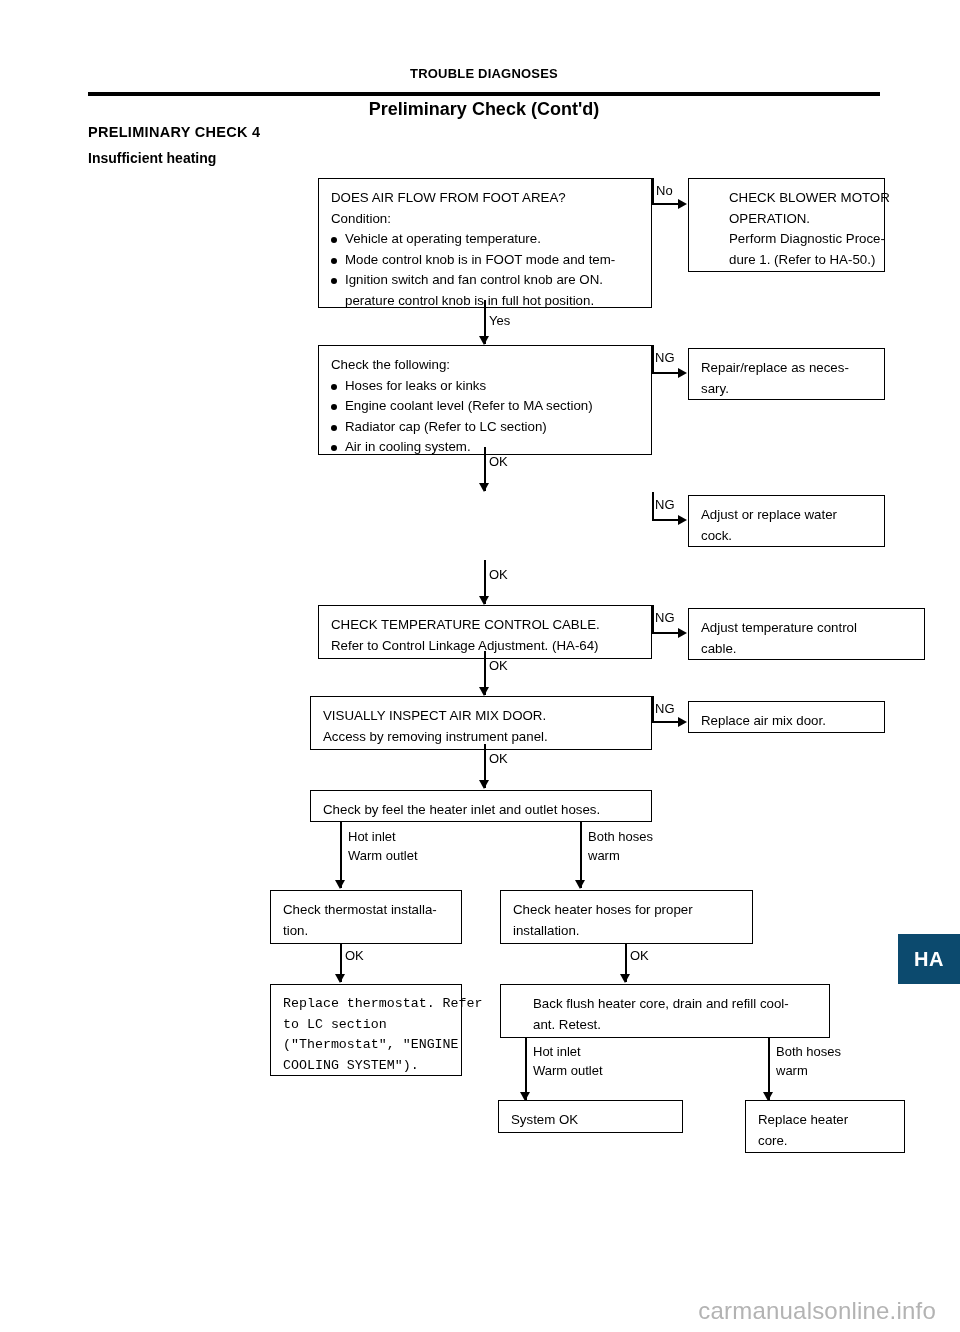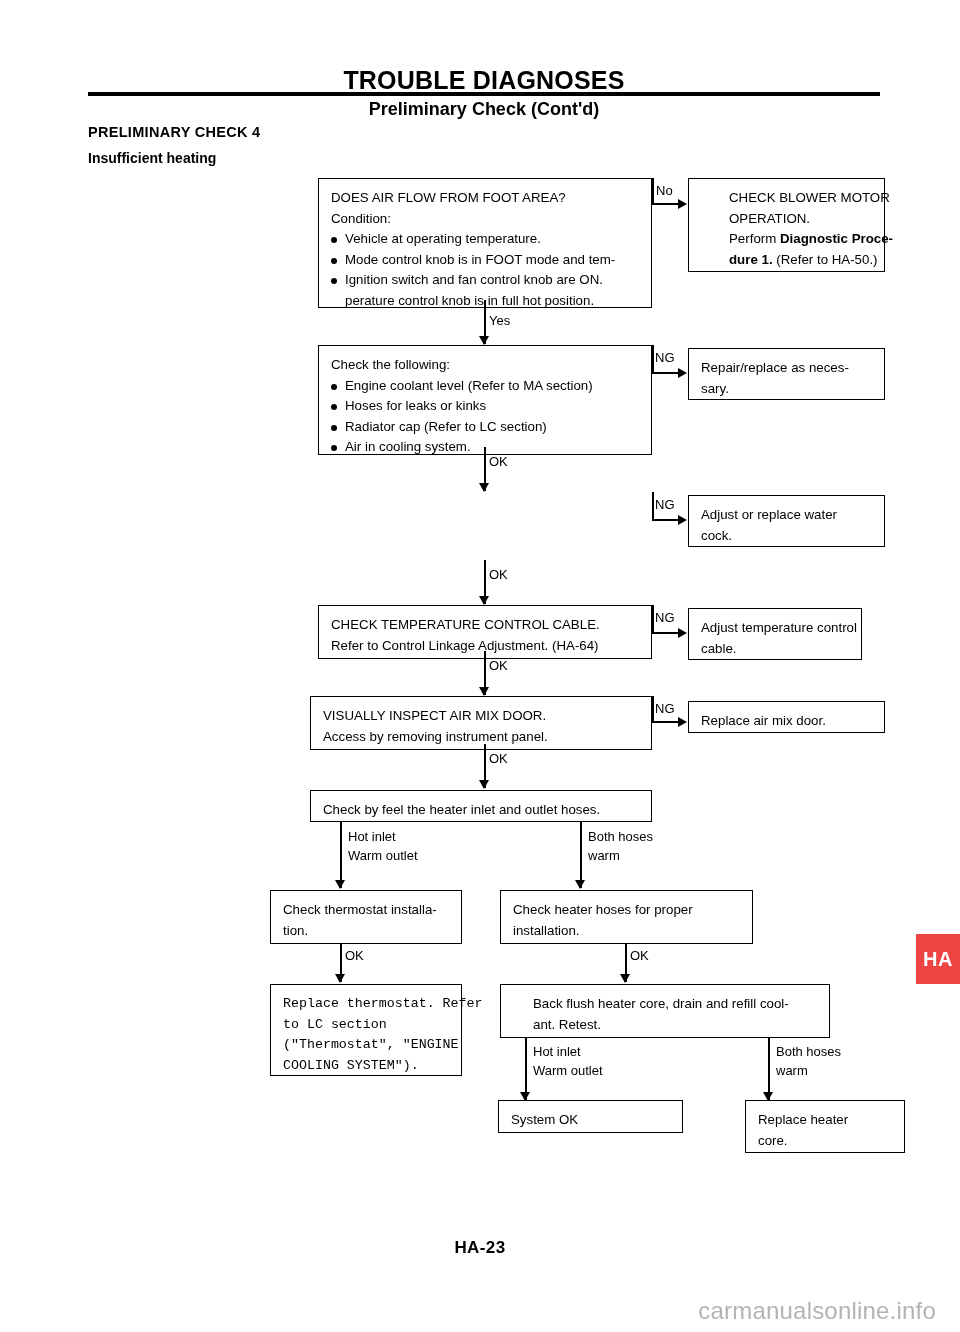--- a/index.html
+++ b/index.html
@@ -23,21 +23,21 @@
     height: 1332px;
   }
 
   
   .doc-title {
     position: absolute;
     left: 88px;
     top: 66px;
     width: 792px;
     text-align: center;
-    font-size: 25px;
+    font-size: 13px;
     font-weight: bold;
     letter-spacing: 0.2px;
   }
   .title-rule {
     position: absolute;
     left: 88px;
     top: 92px;
     width: 792px;
     height: 4px;
     background: #000;
@@ -90,21 +90,21 @@
     top: 8px;
     width: 6px;
     height: 6px;
     border-radius: 50%;
     background: #000;
   }
   .box .cont-ln {
     white-space: nowrap;
     padding-left: 14px;
   }
-  .b { font-weight: bold; margin-top: 9px; }
+  .b { font-weight: normal; margin-top: 9px; }
 
   
   .vline {
     position: absolute;
     width: 1.6px;
     background: #000;
   }
   .hline {
     position: absolute;
     height: 1.6px;
@@ -129,23 +129,23 @@
     font-size: 13px;
     line-height: 19px;
     white-space: nowrap;
   }
 
   
   .ha-tab {
     position: absolute;
     right: 0px;
     top: 934px;
-    width: 44px;
+    width: 62px;
     height: 50px;
-    background: #ef4444;
+    background: #0c4a6e;
     color: #fff;
     font-size: 20px;
     font-weight: bold;
     display: flex;
     align-items: center;
     justify-content: center;
     letter-spacing: 0.5px;
   }
   .page-num {
     position: absolute;
@@ -197,22 +197,22 @@
     <div class="ln"><span>Perform </span><span class="b">Diagnostic Proce-</span></div>
     <div class="ln"><span class="b">dure 1.</span><span> (Refer to HA-50.)</span></div>
   </div>
 
   <div class="vline" style="left:484px; top:300px; height:44px;"></div>
   <div class="arrow-down" style="left:479px; top:336px;"></div>
   <div class="edge-label" style="left:489px; top:303px;margin-top:8px;">Yes</div>
 
   <div class="box" style="left:318px; top:345px; width:334px; height:110px;">
     <div class="ln">Check the following:</div>
+    <div class="bullet-ln">Hoses for leaks or kinks</div>
     <div class="bullet-ln">Engine coolant level (Refer to MA section)</div>
-    <div class="bullet-ln">Hoses for leaks or kinks</div>
     <div class="bullet-ln">Radiator cap (Refer to LC section)</div>
     <div class="bullet-ln">Air in cooling system.</div>
   </div>
 
   <div class="vline" style="left:652px; top:345px; height:28px;"></div>
   <div class="hline" style="left:652px; top:372px; width:28px;"></div>
   <div class="arrow-right" style="left:678px; top:368px;"></div>
   <div class="edge-label" style="left:655px; top:348px;">NG</div>
 
   <div class="box" style="left:688px; top:348px; width:197px; height:52px;">
@@ -242,21 +242,21 @@
   <div class="box" style="left:318px; top:605px; width:334px; height:54px;">
     <div class="ln">CHECK TEMPERATURE CONTROL CABLE.</div>
     <div class="ln">Refer to Control Linkage Adjustment. (HA-64)</div>
   </div>
 
   <div class="vline" style="left:652px; top:605px; height:28px;"></div>
   <div class="hline" style="left:652px; top:632px; width:28px;"></div>
   <div class="arrow-right" style="left:678px; top:628px;"></div>
   <div class="edge-label" style="left:655px; top:608px;">NG</div>
 
-  <div class="box" style="left:688px; top:608px; width:174px; height:52px;">
+  <div class="box" style="left:688px; top:608px; width:237px; height:52px;">
     <div class="ln">Adjust temperature control</div>
     <div class="ln">cable.</div>
   </div>
 
   <div class="vline" style="left:484px; top:651px; height:44px;"></div>
   <div class="arrow-down" style="left:479px; top:687px;"></div>
   <div class="edge-label" style="left:489px; top:656px;">OK</div>
 
   <div class="box" style="left:310px; top:696px; width:342px; height:54px;">
     <div class="ln">VISUALLY INSPECT AIR MIX DOOR.</div>
@@ -341,16 +341,15 @@
   <div class="box" style="left:498px; top:1100px; width:185px; height:33px;">
     <div class="ln">System OK</div>
   </div>
 
   <div class="box" style="left:745px; top:1100px; width:160px; height:53px;">
     <div class="ln">Replace heater</div>
     <div class="ln">core.</div>
   </div>
 
   <div class="ha-tab">HA</div>
-  <div class="page-num">HA-23</div>
   <div class="watermark">carmanualsonline.info</div>
 
 </div>
 
 </body></html>

